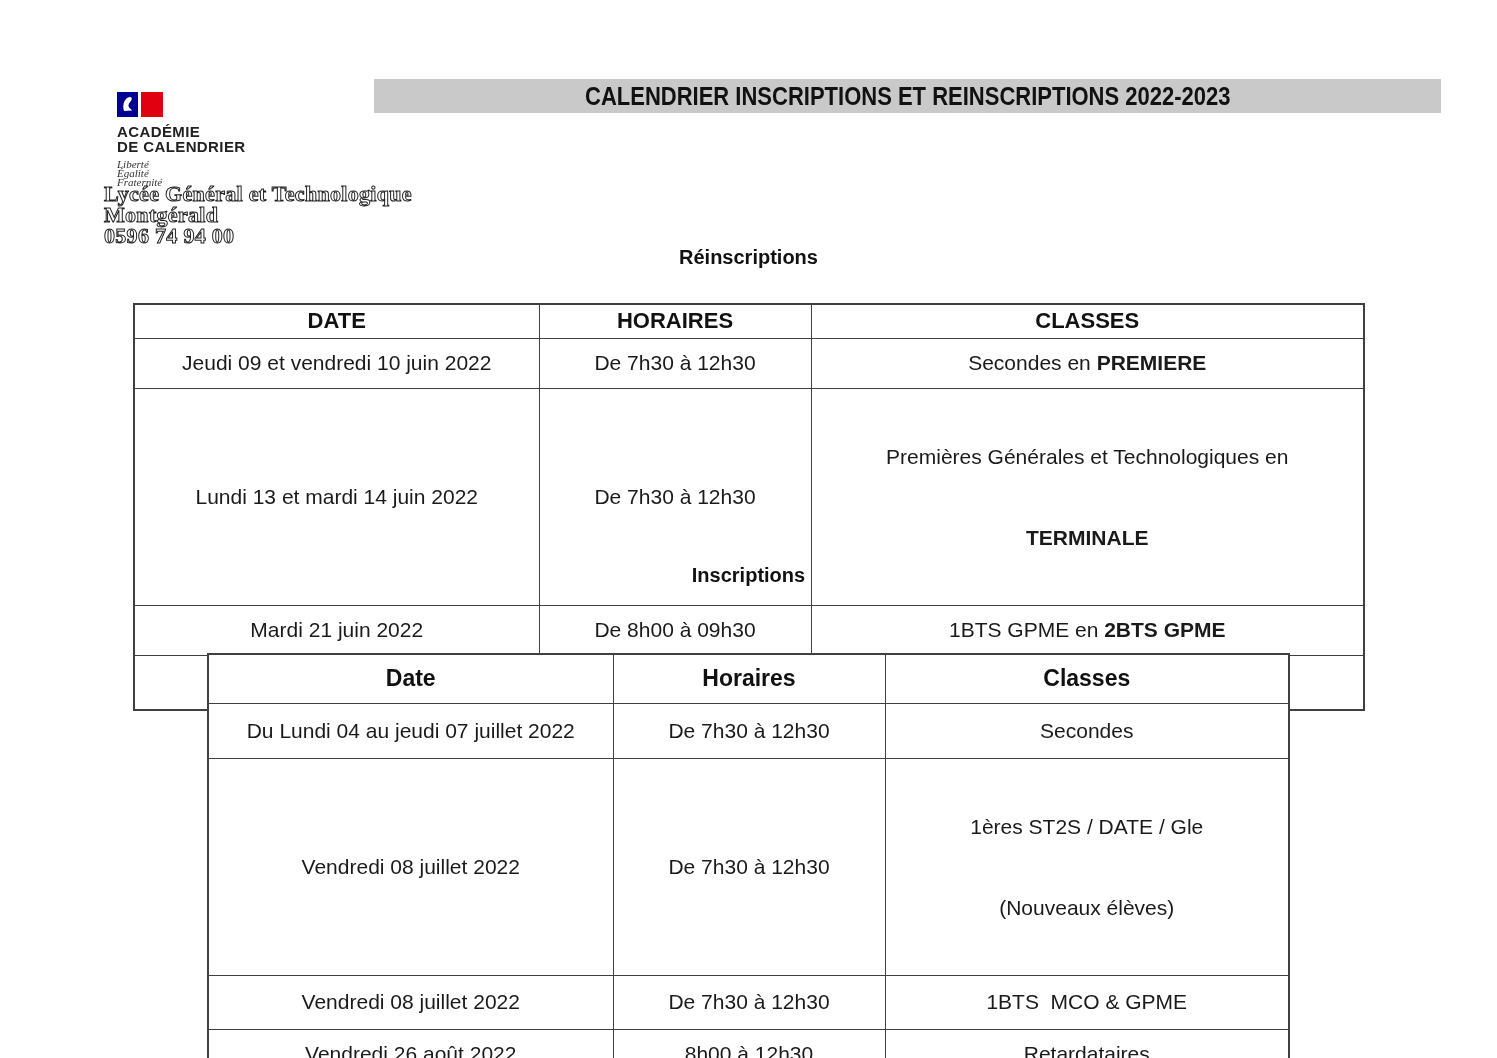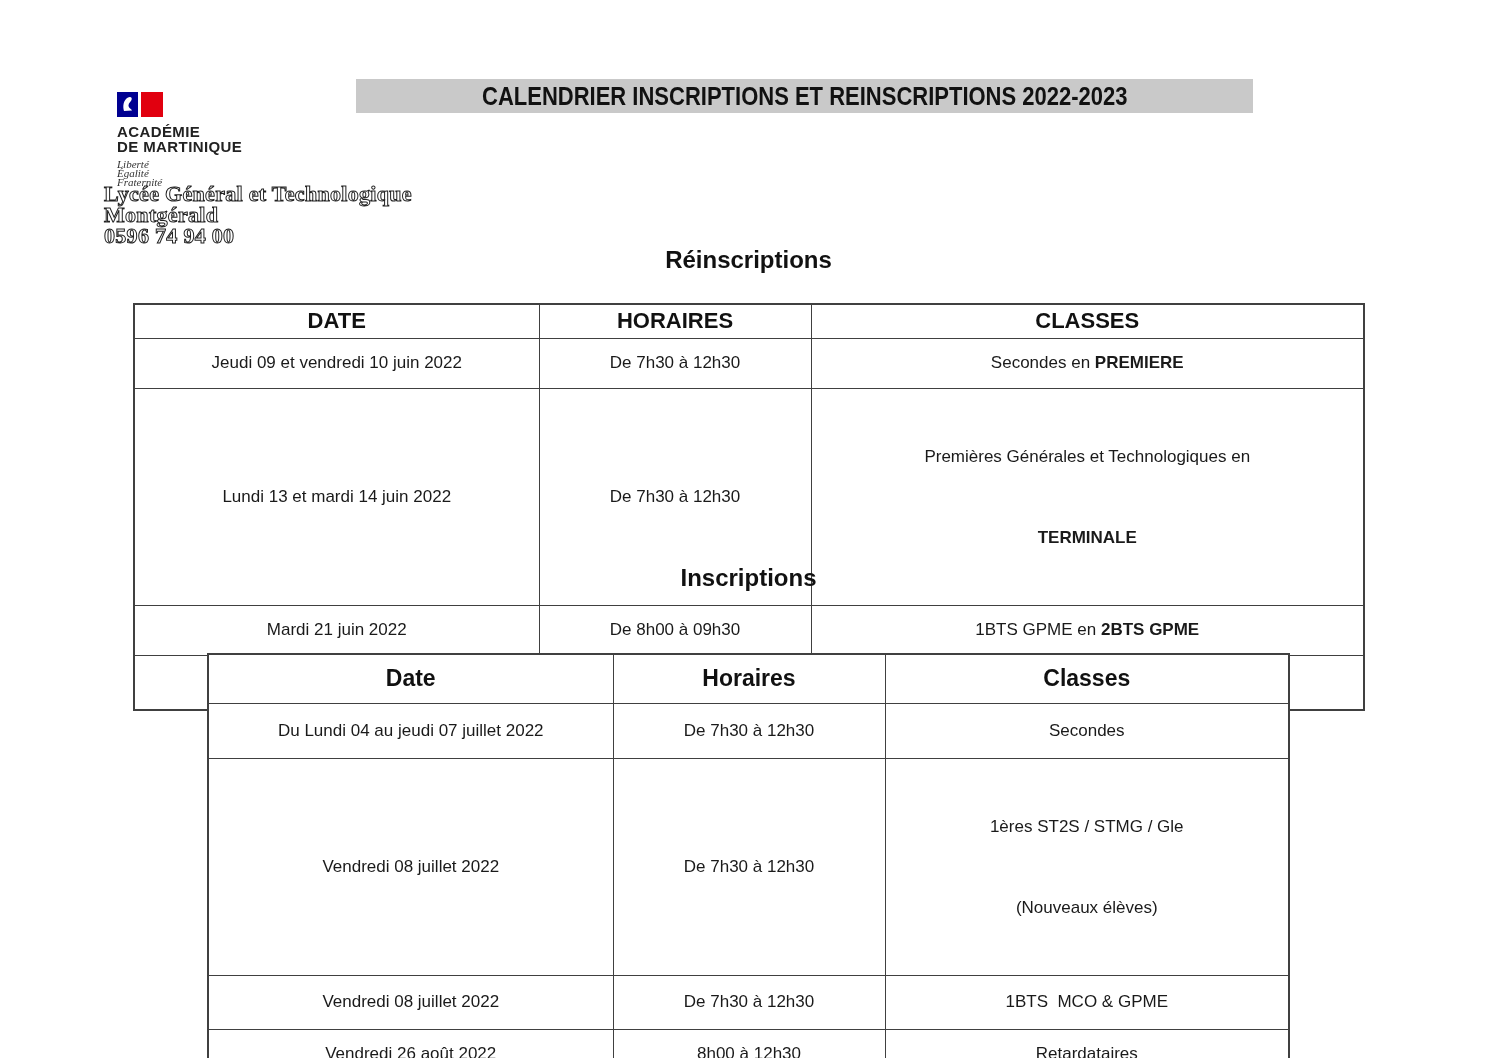--- a/index.html
+++ b/index.html
@@ -22,45 +22,45 @@
   .school{
     position:absolute;left:104px;top:183px;
     font-family:"Liberation Serif", serif;font-weight:bold;
     font-size:22px;line-height:21px;color:#ef4444;
     -webkit-text-fill-color:#ffffff;-webkit-text-stroke:1px #222222;
     letter-spacing:.3px;
   }
 
   
   .banner{
-    position:absolute;left:356px;top:79px;width:897px;height:34px;
+    position:absolute;left:374px;top:79px;width:1067px;height:34px;
     display:flex;align-items:center;justify-content:center;
   }
   .banner span{
     font-weight:bold;font-size:25px;color:#111;white-space:nowrap;
     transform:scaleX(.88);transform-origin:center;
   }
 
   
   .section-heading{
     position:absolute;left:0;width:1497px;text-align:center;
-    font-weight:bold;font-size:24px;color:#111;
+    font-weight:bold;font-size:20px;color:#111;
   }
   #h-reins{top:246px;}
   #h-ins{top:564px;}
 
   
   table.tbl{border-collapse:collapse;table-layout:fixed;position:absolute;background:#fff;}
   table.tbl th,table.tbl td{
     border:1px solid #404040;text-align:center;vertical-align:middle;
     padding:0 6px;overflow:hidden;margin-left:24px;
   }
   table.tbl{border:2px solid #404040;}
   table.tbl th{font-weight:bold;font-size:22px;color:#111;}
-  table.tbl td{font-size:17px;color:#1a1a1a;white-space:pre-wrap;}
+  table.tbl td{font-size:21px;color:#1a1a1a;white-space:pre-wrap;}
   .b{font-weight:bold;}
   .u{text-decoration:underline;}
   .two-line{line-height:27px;}
 
   #tbl-reins{left:133px;top:303px;width:1230px;}
   #tbl-ins{left:207px;top:653px;width:1081px;}
   #tbl-ins th{font-size:23px;}
 </style>
 </head>
 <body>
@@ -70,21 +70,21 @@
     <div class="blue" style="background-color: rgb(0, 0, 145);">
       <svg width="15" height="18" viewBox="0 0 15 18">
         <path d="M4 16 C2.5 11 3.5 5 8 2.5 C10.5 1.2 12.5 2.5 11.5 5 C10.8 6.8 8.5 8 8.5 10.5 C8.5 13 11 13.5 12 15.5 Z" fill="#ffffff"></path>
       </svg>
     </div>
     <div class="gap"></div>
     <div class="red" style="background-color: rgb(225, 0, 15);"></div>
   </div>
   <div class="academy">
     <div>ACADÉMIE</div>
-    <div>DE MARTINIQUE</div>
+    <div>DE CALENDRIER</div>
   </div>
   <div class="motto">
     <div>Liberté</div>
     <div>Égalité</div>
     <div>Fraternité</div>
   </div>
 </div>
 
 <div class="school">
   <div>Lycée Général et Technologique</div>
@@ -156,21 +156,21 @@
   <tbody>
     <tr style="height:55px">
       <td>Du Lundi 04 au jeudi 07 juillet 2022</td>
       <td>De 7h30 à 12h30</td>
       <td>Secondes</td>
     </tr>
     <tr style="height:57px">
       <td>Vendredi 08 juillet 2022</td>
       <td>De 7h30 à 12h30</td>
       <td class="two-line">
-        <div>1ères ST2S / STMG / Gle</div>
+        <div>1ères ST2S / DATE / Gle</div>
         <div>(Nouveaux élèves)</div>
       </td>
     </tr>
     <tr style="height:54px">
       <td>Vendredi 08 juillet 2022</td>
       <td>De 7h30 à 12h30</td>
       <td>1BTS  MCO &amp; GPME</td>
     </tr>
     <tr style="height:50px">
       <td>Vendredi 26 août 2022</td>

